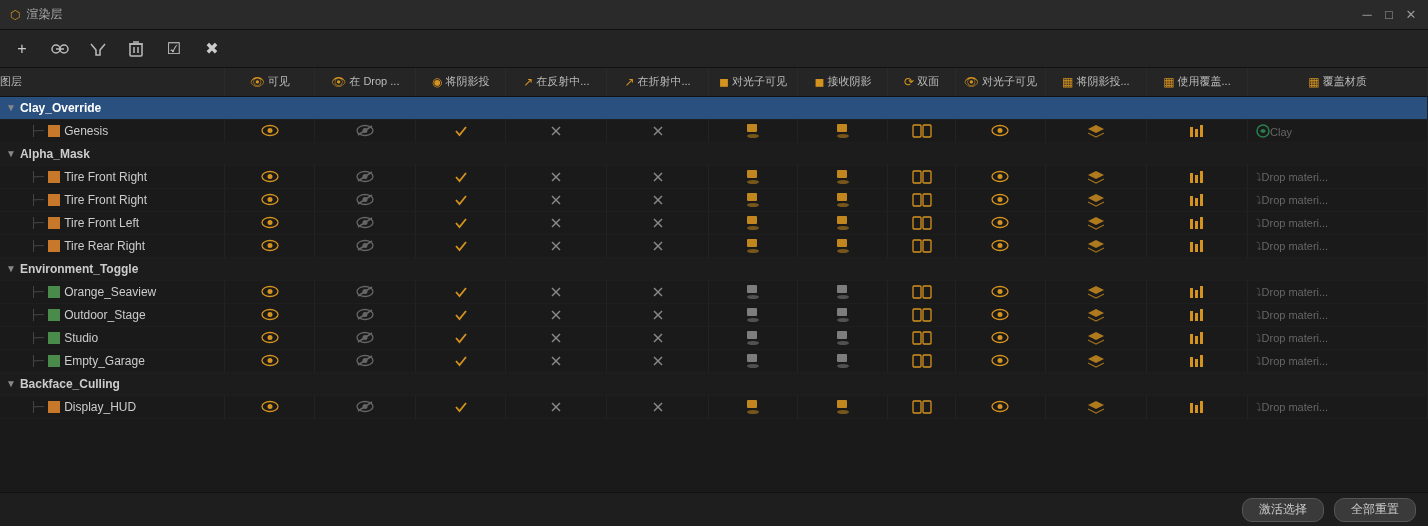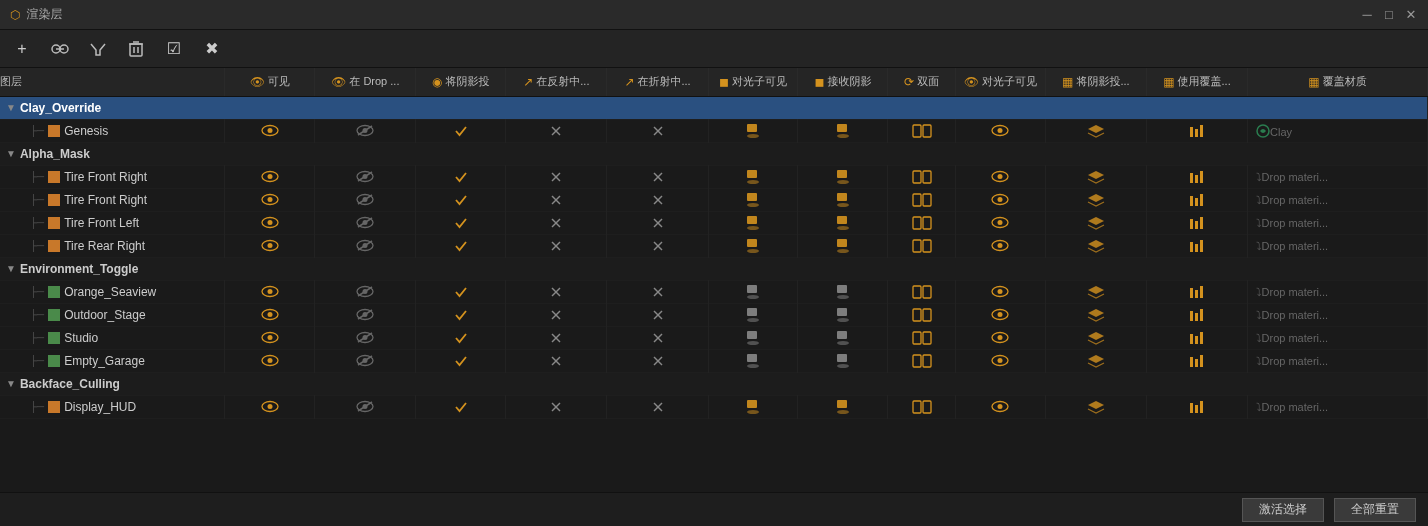--- a/index.html
+++ b/index.html
@@ -86,21 +86,21 @@
       gap: 10px;
     }
     .bottom-btn {
       height: 24px;
       padding: 0 16px;
       background: #3a3a3a;
       border: 1px solid #555;
       color: #ccc;
       font-size: 12px;
       cursor: pointer;
-      border-radius: 0;
+      border-radius: 10px;
       font-family: "Microsoft YaHei", sans-serif;
     }
 
     
     table {
       width: 100%;
       border-collapse: collapse;
       table-layout: fixed;
     }
     thead th {

